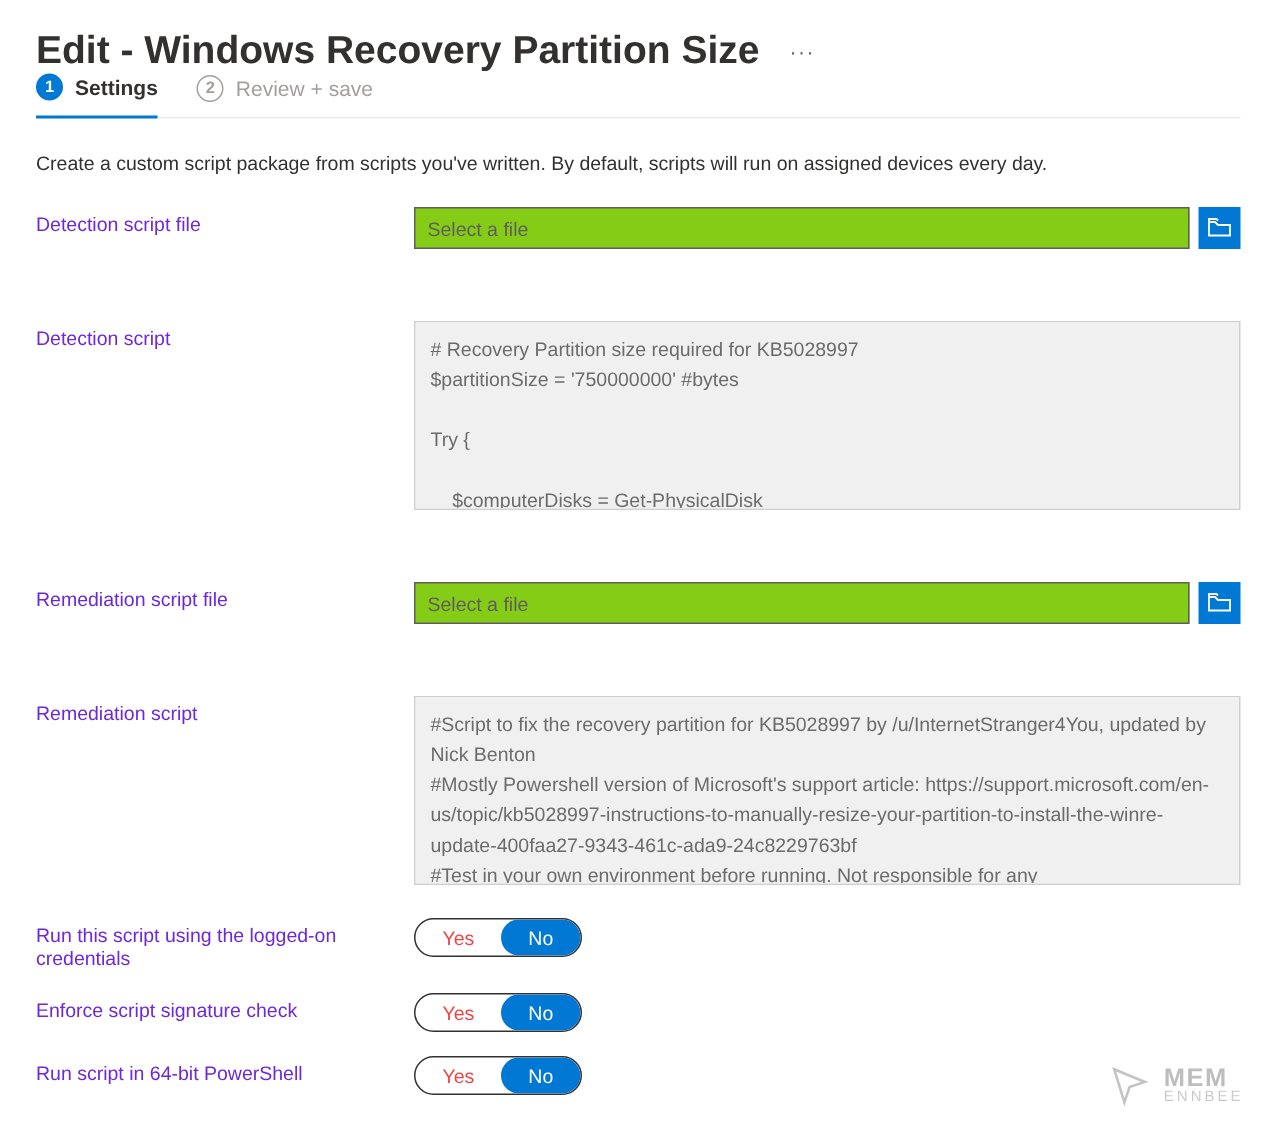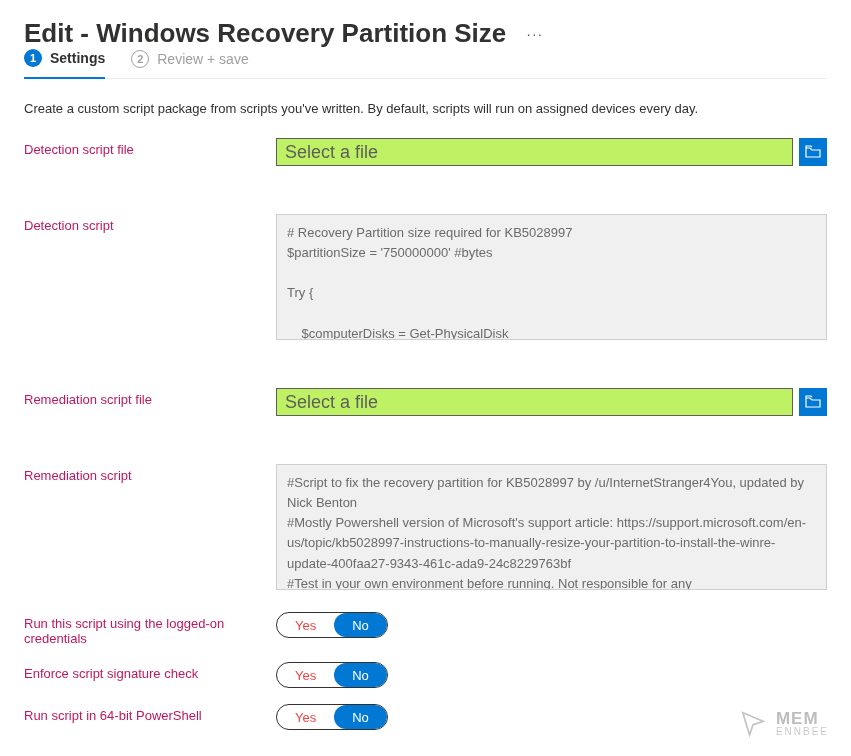--- a/index.html
+++ b/index.html
@@ -70,32 +70,32 @@
     .form-row {
       display: flex;
       align-items: flex-start;
       margin-bottom: 22px;
     }
     .form-row.tight { margin-bottom: 16px; margin-top: 12px; }
     .form-label {
       width: 252px;
       flex-shrink: 0;
       font-size: 13px;
-      color: #be185d;
+      color: #6d28d9;
       padding-top: 4px;
     }
     .form-control { flex: 1; display: flex; align-items: flex-start; gap: 6px; }
     .file-input {
       flex: 1;
       height: 28px;
       border: 1px solid #605e5c;
       padding: 0 8px;
-      font-size: 18px;
+      font-size: 13px;
       color: #605e5c;
-      background: #bef264;
+      background: #84cc16;
       display: flex;
       align-items: center;
     }
     .file-button {
       width: 28px;
       height: 28px;
       background: #0078d4;
       display: flex;
       align-items: center;
       justify-content: center;

